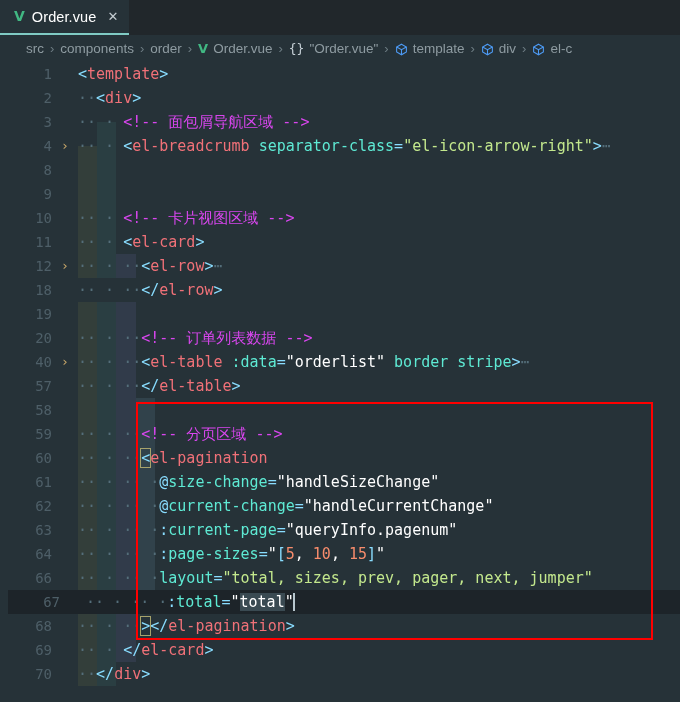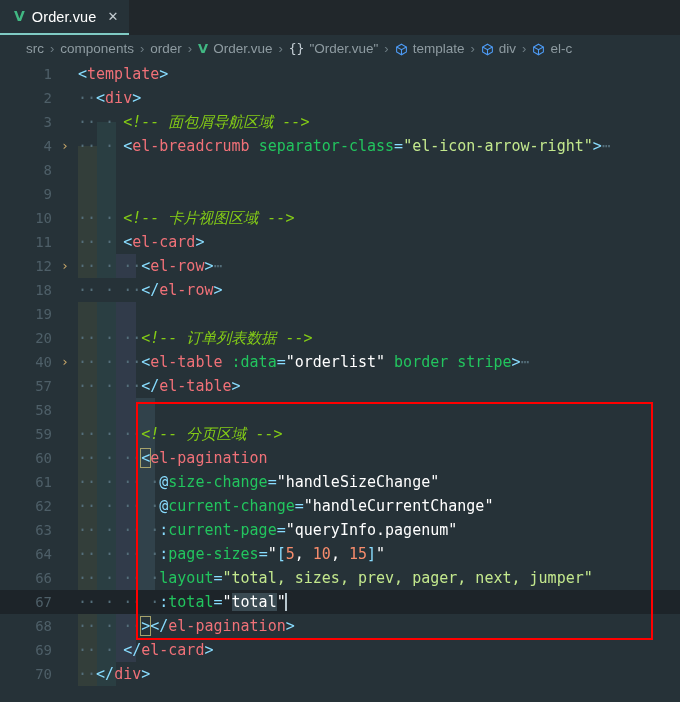--- a/index.html
+++ b/index.html
@@ -63,21 +63,21 @@
     position: absolute; left: 0; top: 62px; width: 680px; height: 640px;
     background: #263238;
     overflow: hidden;
     font-family: "DejaVu Sans Mono", monospace;
     font-size: 15px;
   }
   .line {
     position: relative; height: 24px; line-height: 24px;
     white-space: pre;
   }
-  .line.current { background: #1d2429; }
+  .line.current { background: #1d2429; margin-left: 8px; }
   .gutter {
     position: absolute; left: 0; top: 0; width: 78px; height: 24px;
     text-align: right; color: #4e5f68; font-size: 14px;
     font-family: "DejaVu Sans Mono", monospace;
   }
   .gutter .num { position: absolute; right: 26px; top: 0; }
   .gutter .fold {
     position: absolute; right: 6px; top: 0; width: 14px;
     color: #c9a86a; font-size: 13px; text-align: center;
   }
@@ -90,26 +90,26 @@
   .guides { position: absolute; left: 78px; top: 0; width: 602px; height: 640px; pointer-events: none; }
   .band { position: absolute; top: 0; width: 19.2px; }
   .band.b1 { left: 0px;    background: rgba(122,130,70,0.16); }
   .band.b2 { left: 19.2px; background: rgba(70,130,120,0.16); }
   .band.b3 { left: 38.4px; background: rgba(110,110,170,0.16); }
   .band.b4 { left: 57.6px; background: rgba(120,170,190,0.14); }
 
   
   .t-tag      { color: #f07178; }
   .t-punct    { color: #89ddff; }
-  .t-attr     { color: #22c55e; }
+  .t-attr     { color: #5eead4; }
   .t-eq       { color: #89ddff; }
   .t-str      { color: #c3e88d; }
   .t-strval   { color: #ffffff; }
   .t-num      { color: #f78c6c; }
-  .t-comment  { color: #84cc16; font-style: italic; }
+  .t-comment  { color: #d946ef; }
   .t-dots     { color: #546e7a; }
 
   
   .sel { background: #3a4a52; }
   
   .bmatch { outline: 1px solid #a6a26b; outline-offset: 0px; }
   
   .caret {
     display: inline-block; width: 0; border-left: 2px solid #b8c7ce;
     height: 18px; vertical-align: -4px; margin-left: -1px;

